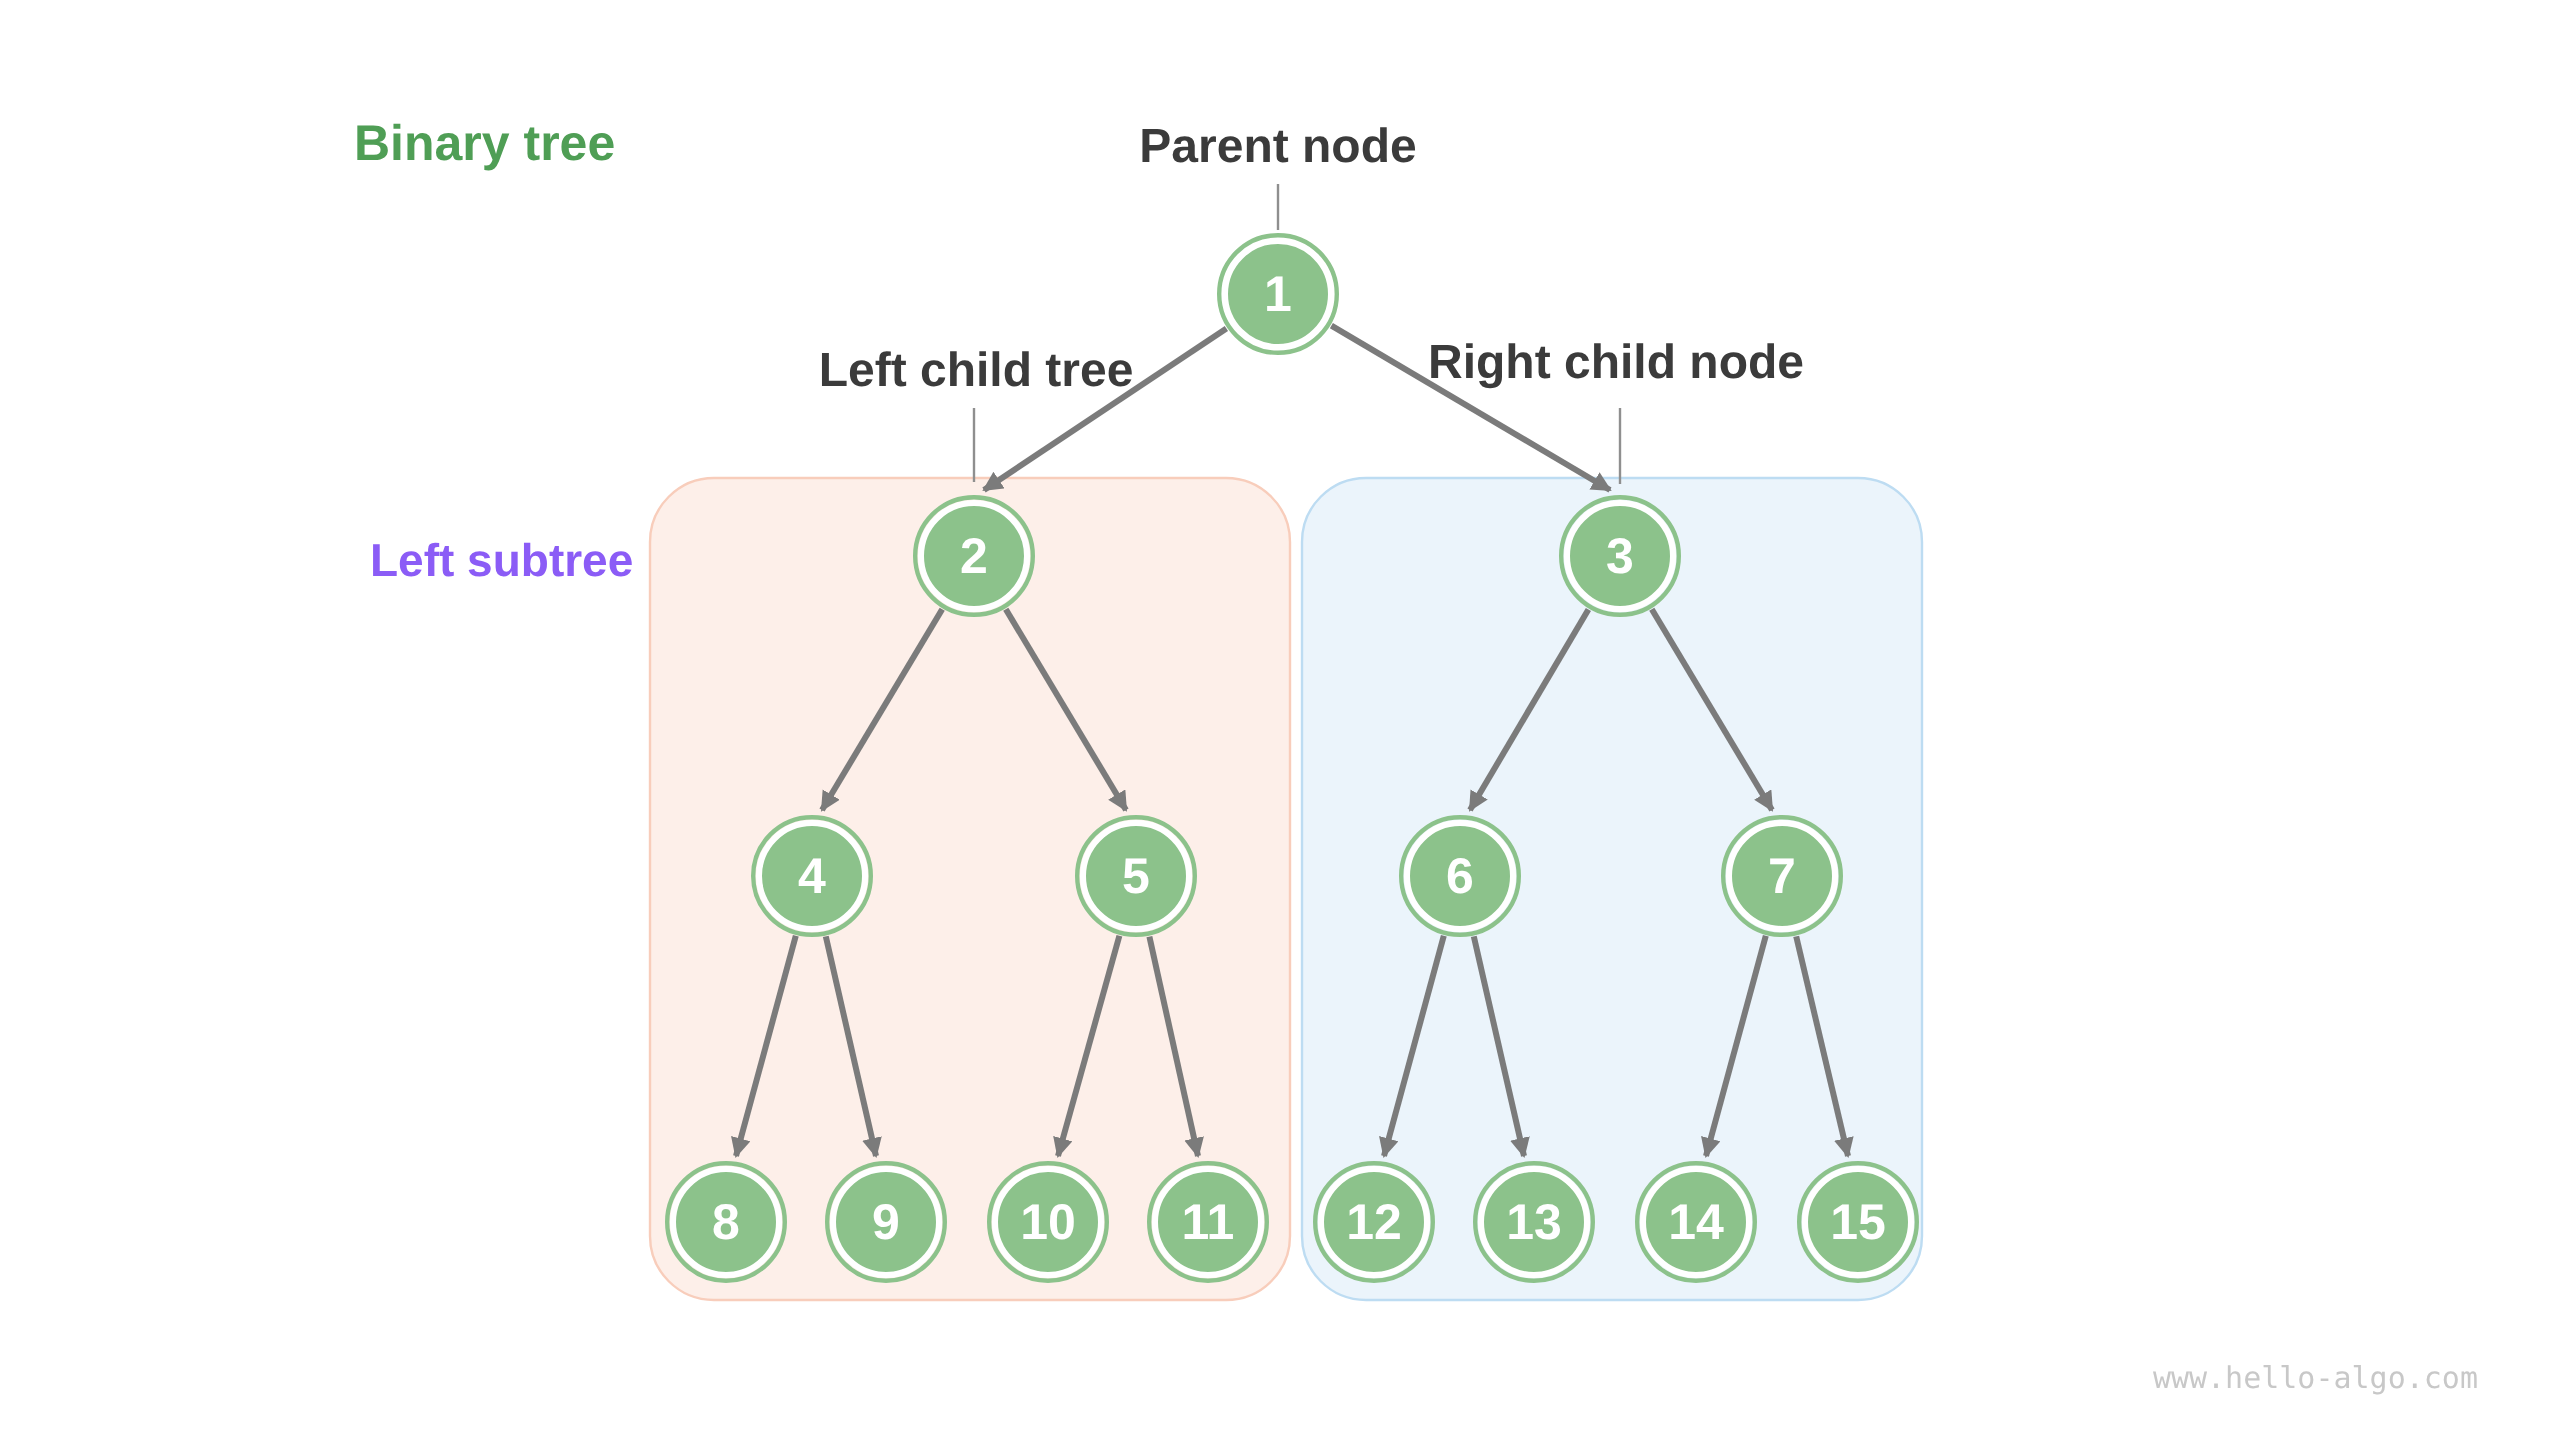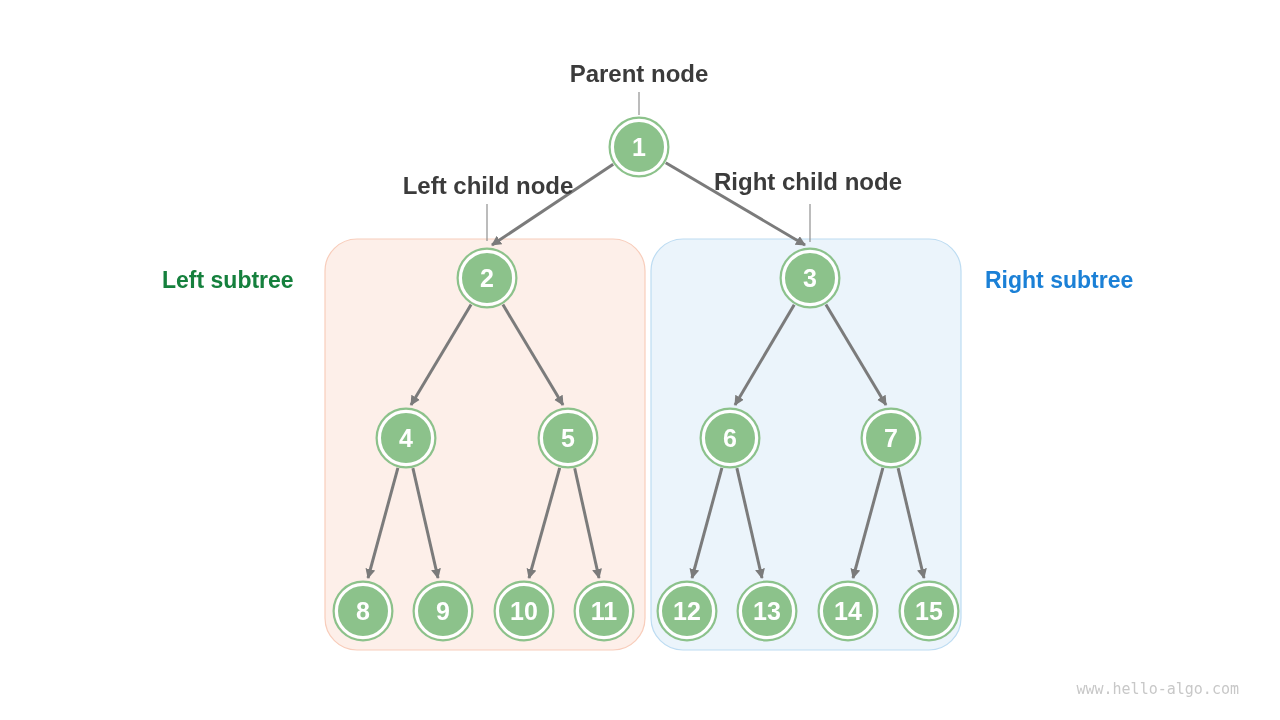--- a/index.html
+++ b/index.html
@@ -16,21 +16,21 @@
     position: absolute;
     white-space: nowrap;
     font-weight: bold;
     color: #3b3b3b;
     line-height: 1.15;
   }
   .title { left: 177px; top: 58px; font-size: 25px; color: #4f9e55; }
   .ann { font-size: 24px; }
   .centered { transform: translateX(-50%); }
   .subtree { font-size: 23px; }
-  .left-subtree  { left: 162px; top: 267px; color: #15803d; text-align: center; }
+  .left-subtree  { left: 185px; top: 267px; color: #8b5cf6; text-align: center; }
   .right-subtree { left: 985px; top: 267px; color: #1b80d6; }
   .watermark {
     position: absolute;
     right: 41px;
     bottom: 22px;
     font-family: "DejaVu Sans Mono", monospace;
     font-size: 15px;
     color: #c8c8c8;
     text-align: right;
   }
@@ -134,25 +134,25 @@
         <circle cx="848" cy="611" r="29.4" fill="none" stroke="#8cc28b" stroke-width="2.2"></circle>
         <text x="848" y="619.5" text-anchor="middle" fill="#ffffff" font-size="25" font-family="&quot;Liberation Sans&quot;, sans-serif" font-weight="bold">14</text>
       </g>
       <g>
         <circle cx="929" cy="611" r="26.5" fill="#8cc28b" stroke="#ffffff" stroke-width="3"></circle>
         <circle cx="929" cy="611" r="29.4" fill="none" stroke="#8cc28b" stroke-width="2.2"></circle>
         <text x="929" y="619.5" text-anchor="middle" fill="#ffffff" font-size="25" font-family="&quot;Liberation Sans&quot;, sans-serif" font-weight="bold">15</text>
       </g>
     </svg>
 
+  <div class="lbl title">Binary tree</div>
 
   <div class="lbl ann centered" style="left:639px; top:60px;">Parent node</div>
 
-  <div class="lbl ann centered" style="left:488px; top:172px;">Left child node</div>
+  <div class="lbl ann centered" style="left:488px; top:172px;">Left child tree</div>
 
   <div class="lbl ann centered" style="left:808px; top:168px;">Right child node</div>
 
   <div class="lbl subtree left-subtree">Left subtree</div>
 
-  <div class="lbl subtree right-subtree">Right subtree</div>
 
   <div class="watermark">www.hello-algo.com</div>
 </div>
 
 </body></html>

